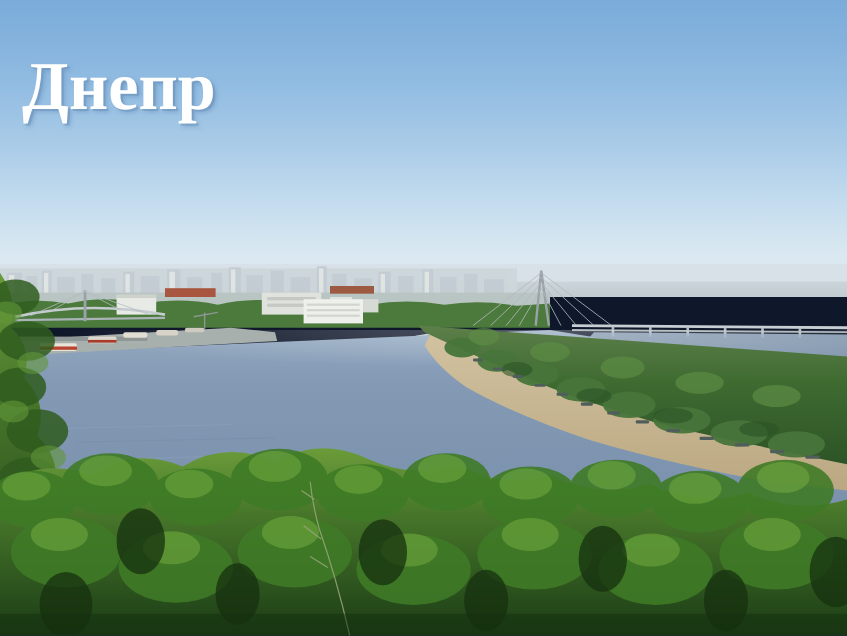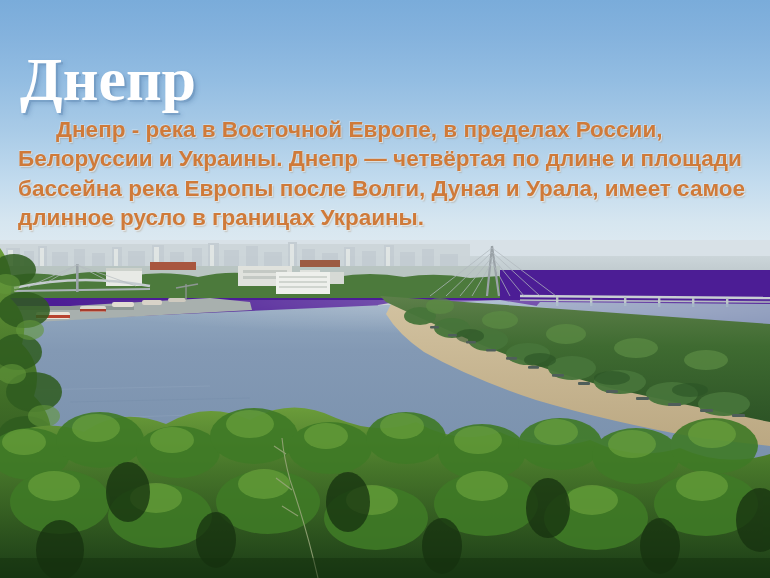--- a/index.html
+++ b/index.html
@@ -7,21 +7,21 @@
   body{
     font-family:"Liberation Sans", sans-serif;
     -webkit-font-smoothing:antialiased;
   }
 
   
   #slide{
     position:relative;
     width:770px;height:578px;
     overflow:hidden;
-    background:#4c1d95;
+    background:#0f172a;
   }
 
   
   .sky{
     position:absolute;left:0;top:0;width:770px;height:252px;
     background:linear-gradient(to bottom,
       #7aacda 0%,
       #84b2dd 14%,
       #93bde2 32%,
       #a9cbe7 52%,
@@ -399,15 +399,14 @@
           <path d="M286 214 L 274 206"></path>
         </g>
       </g>
 
       <rect x="0" y="318" width="770" height="20" fill="#13300e" opacity="0.5"></rect>
     </svg>
   </div>
 
   <h1 class="title">Днепр</h1>
 
-  <p class="body-copy">Днепр - река в Восточной Европе, в пределах России, Белоруссии и Украины. Днепр — четвёртая по длине и площади бассейна река Европы после Волги, Дуная и Урала, имеет самое длинное русло в границах Украины.</p>
 
 </div>
 
 </body></html>

